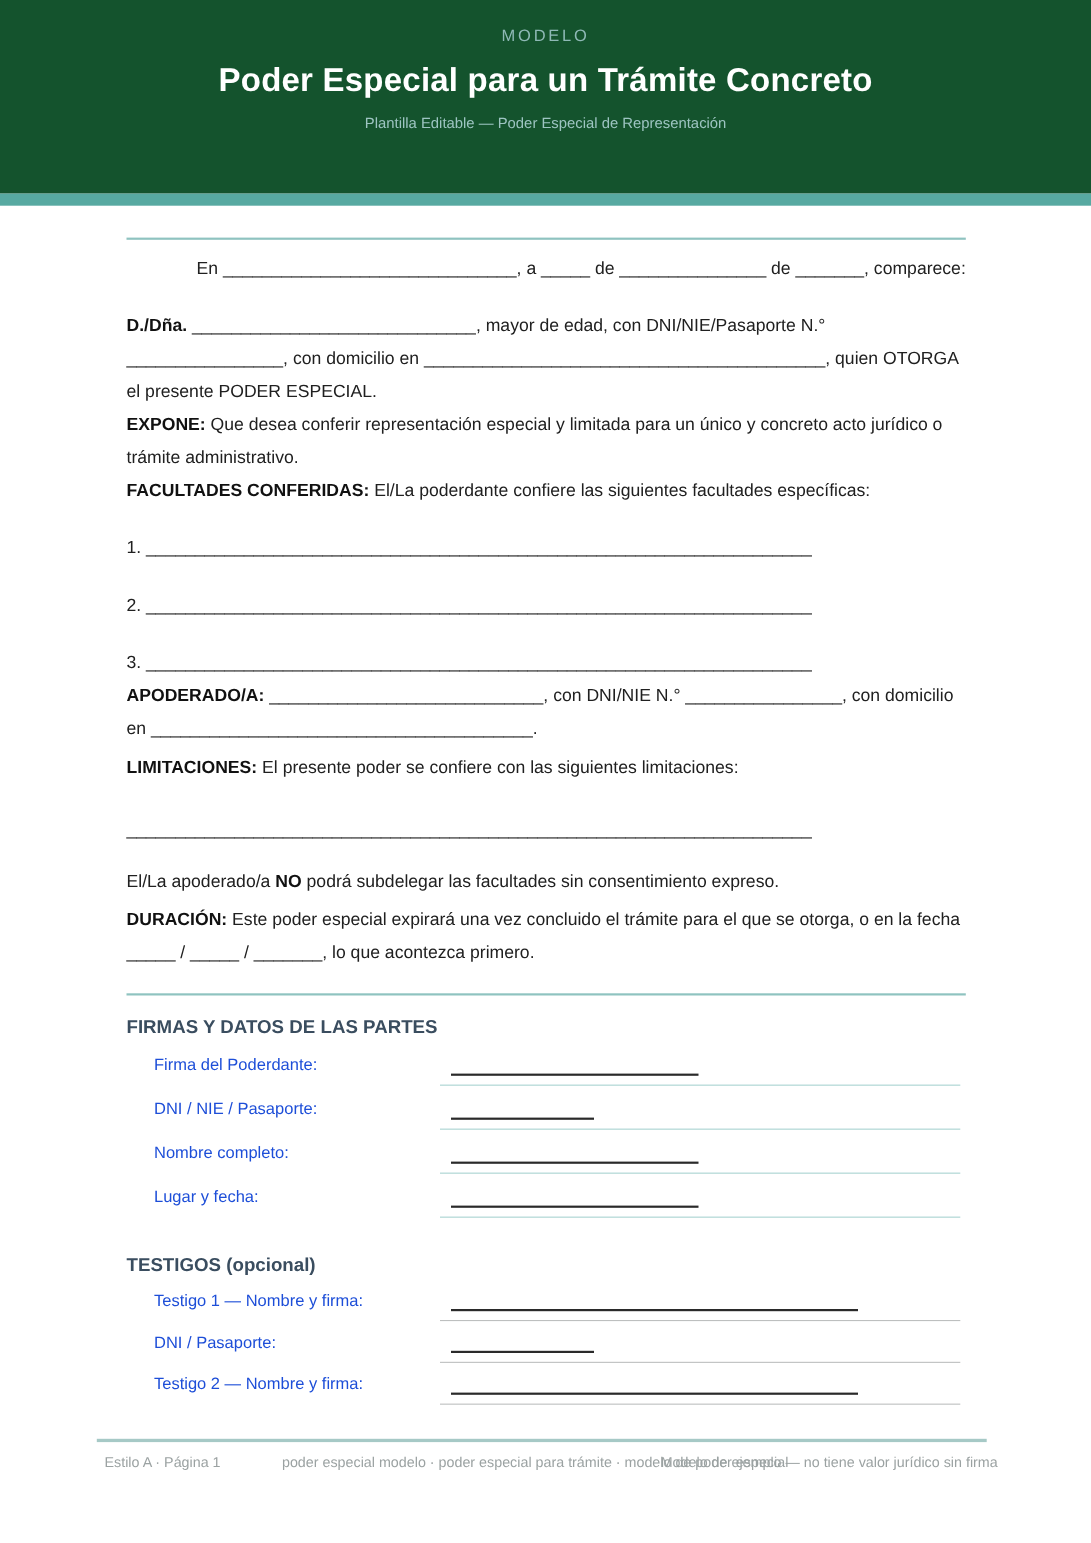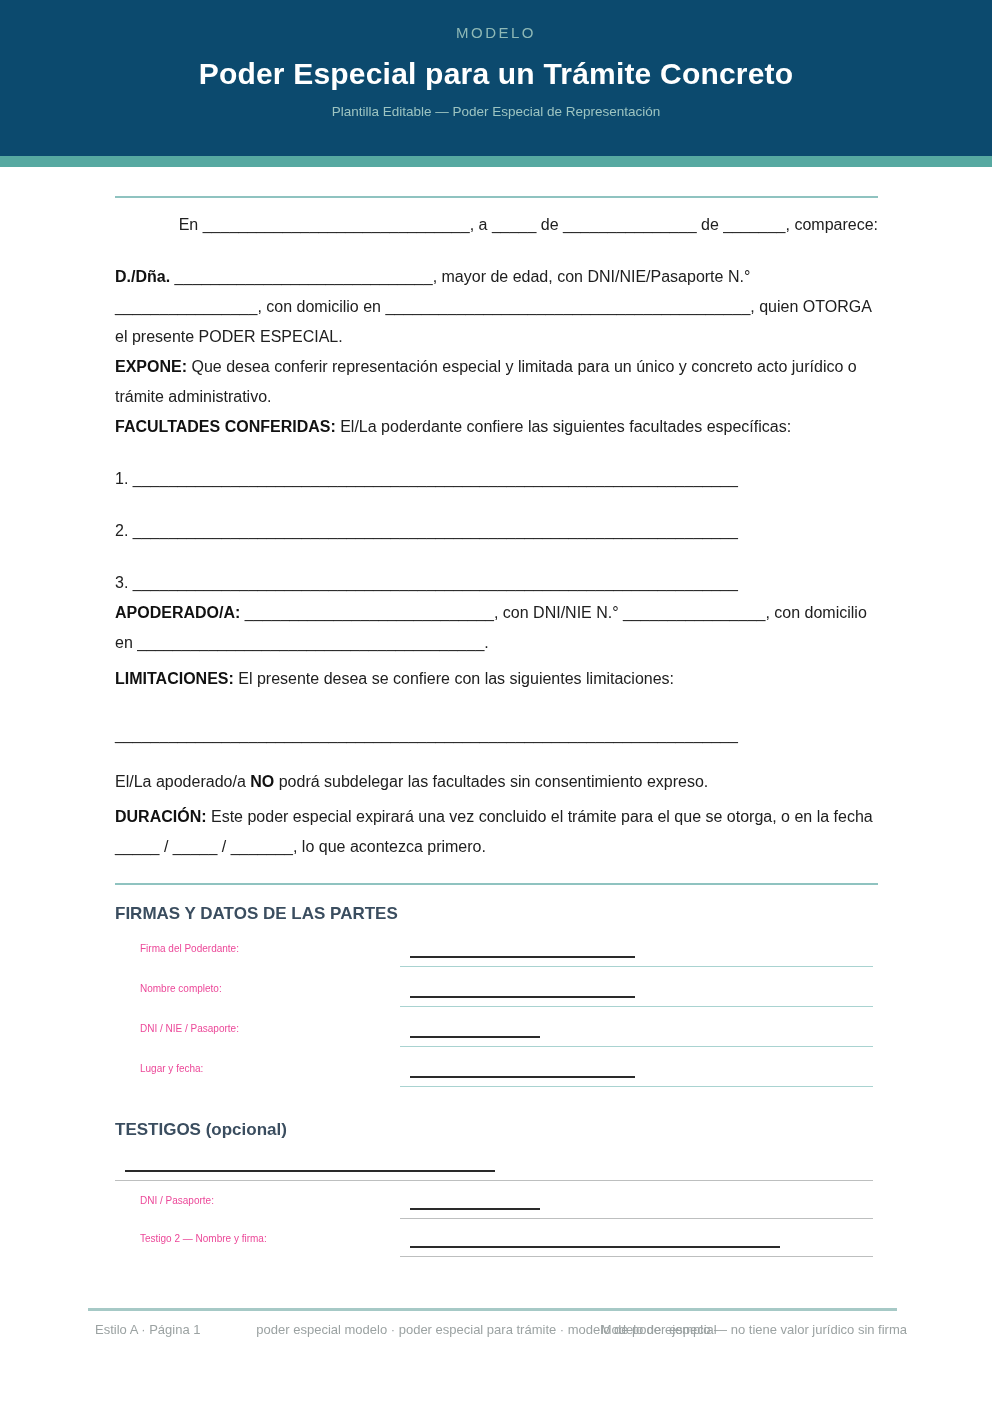--- a/index.html
+++ b/index.html
@@ -7,22 +7,22 @@
   body {
     height:1403px;
     position:relative;
     overflow:hidden;
     font-family:"Liberation Sans","DejaVu Sans",sans-serif;
     color:#202020;
   }
 
   
   .doc-header {
-    background:#0c4a6e;
-    height:156px;
+    background:#14532d;
+    height:176px;
     text-align:center;
     padding-top:24px;
   }
   .eyebrow {
     color:#8fb9b6;
     font-size:15px;
     letter-spacing:2.5px;
     font-weight:400;
   }
   .doc-title {
@@ -75,22 +75,22 @@
   .sig-rows { margin-top:0; }
   .sig-row {
     display:flex;
     height:40px;
     align-items:flex-end;
   }
   .sig-row.short { height:38px; }
   .sig-label {
     width:260px;
     margin-left:25px;
-    font-size:10px;
-    color:#ec4899;
+    font-size:15px;
+    color:#1d4ed8;
     padding-bottom:9px;
     line-height:18px;
   }
   .sig-value {
     flex:1;
     margin-right:5px;
     border-bottom:1px solid #a9d3d1;
     position:relative;
     height:100%;
   }
@@ -145,64 +145,65 @@
   <p class="p-expone"><b>EXPONE:</b> <span>Que desea conferir representación especial y limitada para un único y concreto acto jurídico o trámite administrativo.</span></p>
 
   <p class="p-fac-head"><b>FACULTADES CONFERIDAS:</b> <span>El/La poderdante confiere las siguientes facultades específicas:</span></p>
 
   <p class="fac-item">1. ____________________________________________________________________</p>
   <p class="fac-item">2. ____________________________________________________________________</p>
   <p class="fac-item">3. ____________________________________________________________________</p>
 
   <p class="p-apoderado"><b>APODERADO/A:</b> <span>____________________________, con DNI/NIE N.° ________________, con domicilio en _______________________________________.</span></p>
 
-  <p class="p-limitaciones"><b>LIMITACIONES:</b> <span>El presente desea se confiere con las siguientes limitaciones:</span></p>
+  <p class="p-limitaciones"><b>LIMITACIONES:</b> <span>El presente poder se confiere con las siguientes limitaciones:</span></p>
 
   <p class="p-blank">______________________________________________________________________</p>
 
   <p class="p-subdeleg"><span>El/La apoderado/a</span> <b>NO</b> <span>podrá subdelegar las facultades sin consentimiento expreso.</span></p>
 
   <p class="p-duracion"><b>DURACIÓN:</b> <span>Este poder especial expirará una vez concluido el trámite para el que se otorga, o en la fecha _____ / _____ / _______, lo que acontezca primero.</span></p>
 
   <div class="rule-mid"></div>
 
   <section>
     <h2 class="section-heading">FIRMAS Y DATOS DE LAS PARTES</h2>
     <div class="sig-rows">
       <div class="sig-row">
         <div class="sig-label">Firma del Poderdante:</div>
         <div class="sig-value">
             <div class="sig-line w-md"></div>
           </div>
       </div>
       <div class="sig-row">
+        <div class="sig-label">DNI / NIE / Pasaporte:</div>
+        <div class="sig-value">
+            <div class="sig-line w-sm"></div>
+          </div>
+      </div>
+      <div class="sig-row">
         <div class="sig-label">Nombre completo:</div>
         <div class="sig-value">
             <div class="sig-line w-md"></div>
-          </div>
-      </div>
-      <div class="sig-row">
-        <div class="sig-label">DNI / NIE / Pasaporte:</div>
-        <div class="sig-value">
-            <div class="sig-line w-sm"></div>
           </div>
       </div>
       <div class="sig-row">
         <div class="sig-label">Lugar y fecha:</div>
         <div class="sig-value">
             <div class="sig-line w-md"></div>
           </div>
       </div>
     </div>
   </section>
 
   <section>
     <h2 class="section-heading testigos">TESTIGOS (opcional)</h2>
     <div class="sig-rows testigos-rows">
       <div class="sig-row short">
+        <div class="sig-label">Testigo 1 — Nombre y firma:</div>
         <div class="sig-value">
             <div class="sig-line w-lg"></div>
           </div>
       </div>
       <div class="sig-row short">
         <div class="sig-label">DNI / Pasaporte:</div>
         <div class="sig-value">
             <div class="sig-line w-sm"></div>
           </div>
       </div>

